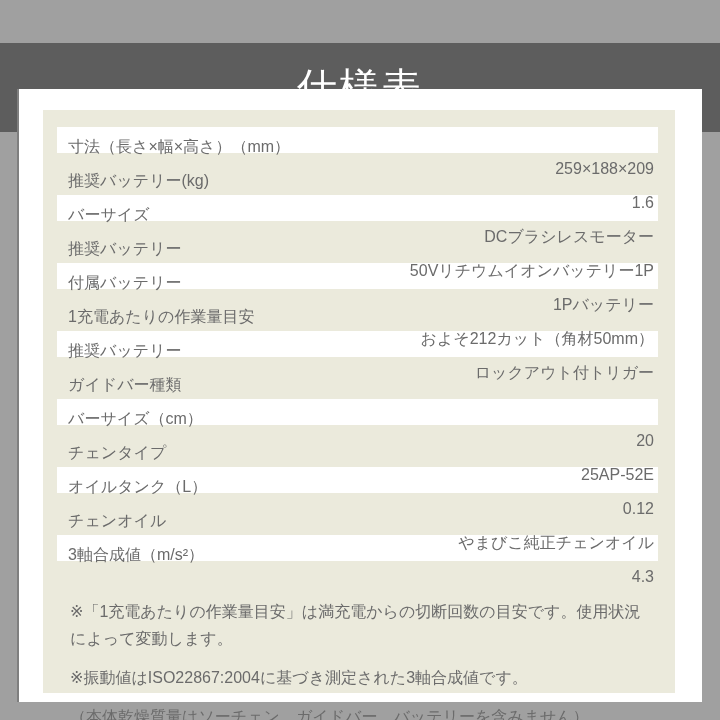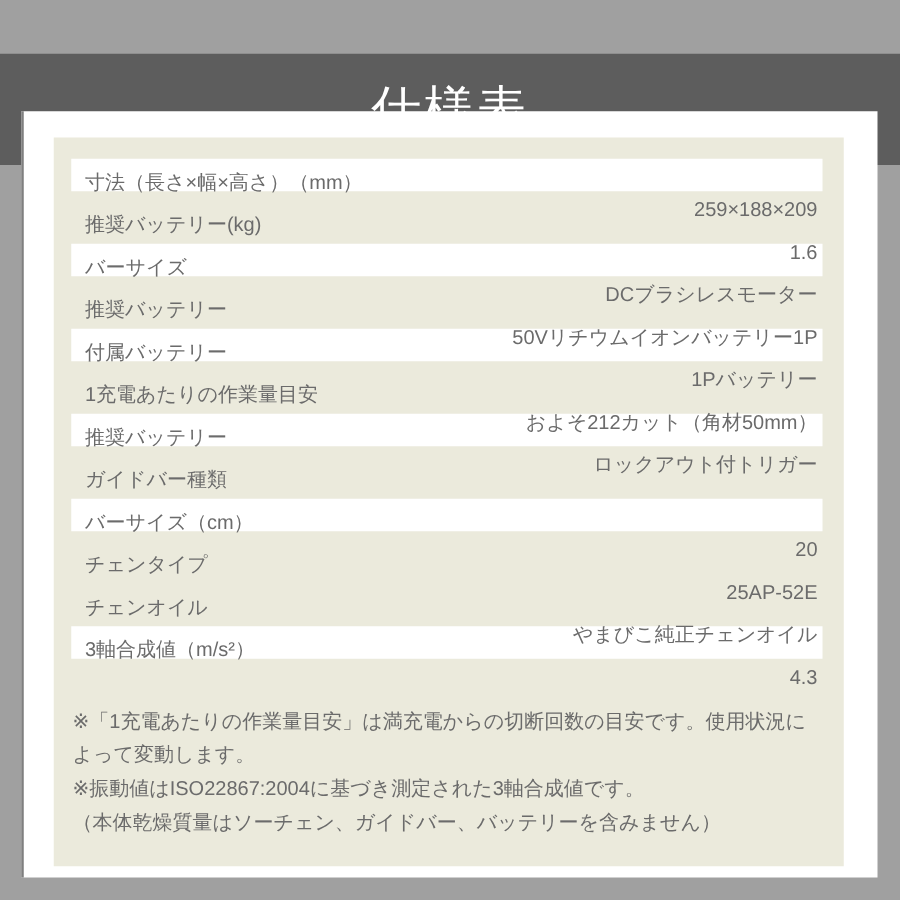--- a/index.html
+++ b/index.html
@@ -59,21 +59,21 @@
   }
   .row .lbl{text-align:left;}
   .row .val{text-align:right;margin-top:44px;}
   .footnotes{
     margin-top:37px;
     padding:0 15px;
     font-size:16px;
     line-height:27px;
   }
   .note{
-    margin:0;
+    margin:12px;
   }
 </style>
 </head>
 <body>
 
 <div class="header">
   <span class="title">仕様表</span>
 </div>
 
 <div class="panel">
@@ -113,20 +113,24 @@
         <span class="lbl">ガイドバー種類</span>
       </div>
       <div class="row striped">
         <span class="lbl">バーサイズ（cm）</span>
         <span class="val">20</span>
       </div>
       <div class="row">
         <span class="lbl">チェンタイプ</span>
         <span class="val">25AP-52E</span>
       </div>
+      <div class="row striped">
+        <span class="lbl">オイルタンク（L）</span>
+        <span class="val">0.12</span>
+      </div>
       <div class="row">
         <span class="lbl">チェンオイル</span>
         <span class="val">やまびこ純正チェンオイル</span>
       </div>
       <div class="row striped">
         <span class="lbl">3軸合成値（m/s²）</span>
         <span class="val">4.3</span>
       </div>
     </div>
   <div class="footnotes">

